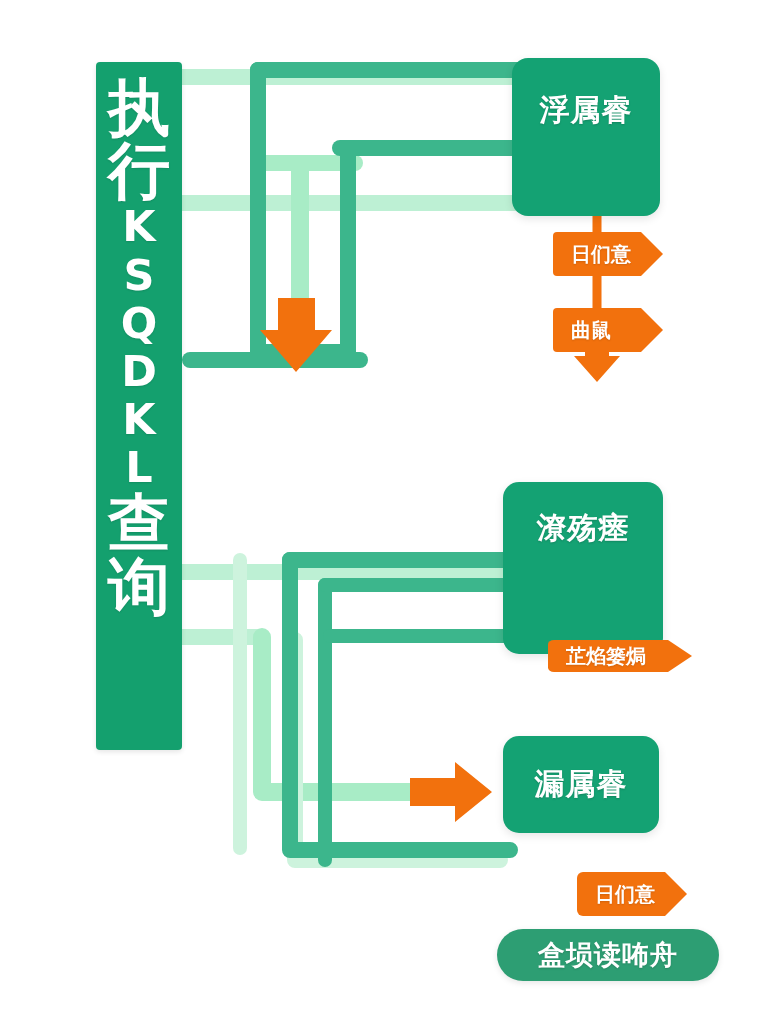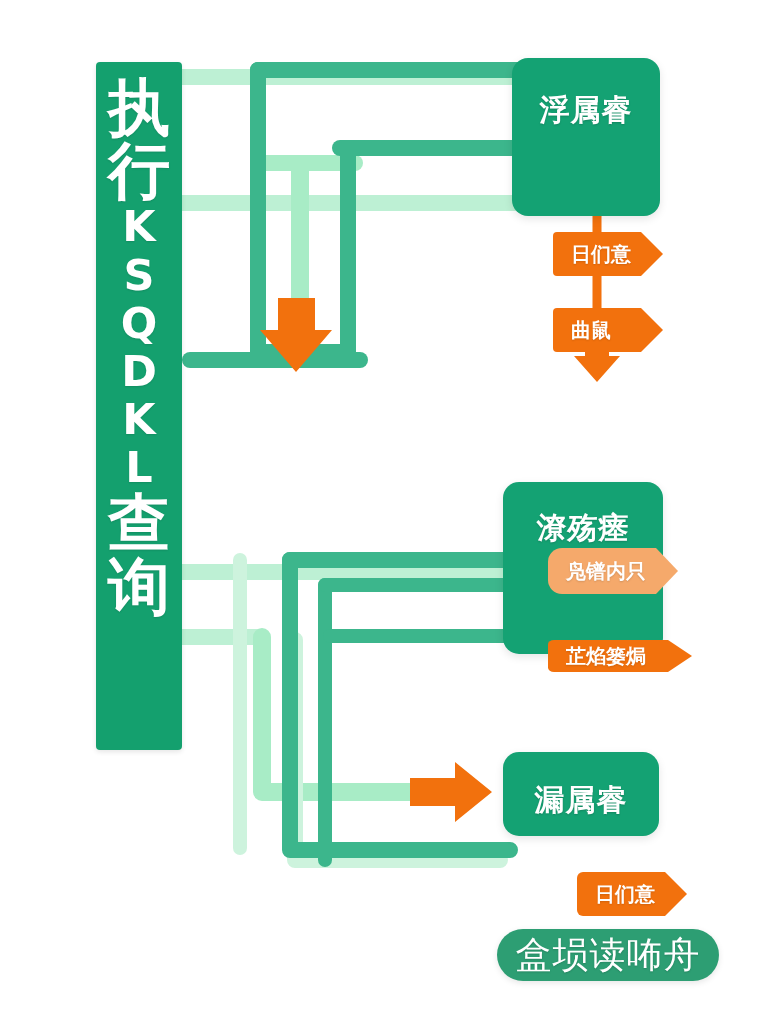--- a/index.html
+++ b/index.html
@@ -80,21 +80,21 @@
     color: #ffffff;
     font-size: 30px;
     font-weight: 700;
     letter-spacing: 1px;
     text-shadow: 0 1px 2px rgba(0,0,0,0.18);
   }
   #card-top   { left: 512px; top: 58px;  width: 148px; height: 158px; }
   #card-top .card-title { top: 32px; }
   #card-mid   { left: 503px; top: 482px; width: 160px; height: 172px; }
   #card-mid .card-title { top: 26px; }
-  #card-bot   { left: 503px; top: 752px; width: 156px; height: 84px; }
+  #card-bot   { left: 503px; top: 736px; width: 156px; height: 97px; }
   #card-bot .card-title { top: 28px; }
 
   
   .chev {
     position: absolute;
     display: flex;
     align-items: center;
     z-index: 7;
     color: #ffffff;
     font-size: 20px;
@@ -135,22 +135,22 @@
     background: #2d9e73;
     border-radius: 26px;
     box-shadow: 0 2px 6px rgba(0,0,0,0.10);
     display: flex;
     align-items: center;
     justify-content: center;
     z-index: 6;
   }
   #pill .pill-label {
     color: #ffffff;
-    font-size: 36px;
-    font-weight: 400;
+    font-size: 27px;
+    font-weight: 700;
     letter-spacing: 1px;
     text-shadow: 0 1px 2px rgba(0,0,0,0.16);
   }
 </style>
 </head>
 <body>
 
 <div id="canvas">
 
   <svg id="connectors" viewBox="0 0 768 1024" width="768" height="1024">
@@ -239,28 +239,20 @@
 
   <div class="chev" id="chev-top-2">
     <div class="chev-body">
       <svg class="chev-shape" viewBox="0 0 110 44" preserveAspectRatio="none">
         <path d="M 4 0 H 88 L 110 22 L 88 44 H 4 A 4 4 0 0 1 0 40 V 4 A 4 4 0 0 1 4 0 Z" fill="#f2710d"></path>
       </svg>
       <span class="chev-label">曲鼠</span>
     </div>
   </div>
 
-  <div class="chev" id="chev-mid-1">
-    <div class="chev-body">
-      <svg class="chev-shape" viewBox="0 0 130 46" preserveAspectRatio="none">
-        <path d="M 14 0 H 108 L 130 23 L 108 46 H 14 A 14 14 0 0 1 0 32 V 14 A 14 14 0 0 1 14 0 Z" fill="#f5a96b"></path>
-      </svg>
-      <span class="chev-label">凫镨内只</span>
-    </div>
-  </div>
 
   <div class="chev" id="chev-mid-2">
     <div class="chev-body">
       <svg class="chev-shape" viewBox="0 0 144 46" preserveAspectRatio="none">
         <path d="M 6 0 H 120 L 144 23 L 120 46 H 6 A 6 6 0 0 1 0 40 V 6 A 6 6 0 0 1 6 0 Z" fill="#f2710d"></path>
       </svg>
       <span class="chev-label">芷焰篓焗</span>
     </div>
   </div>
 

